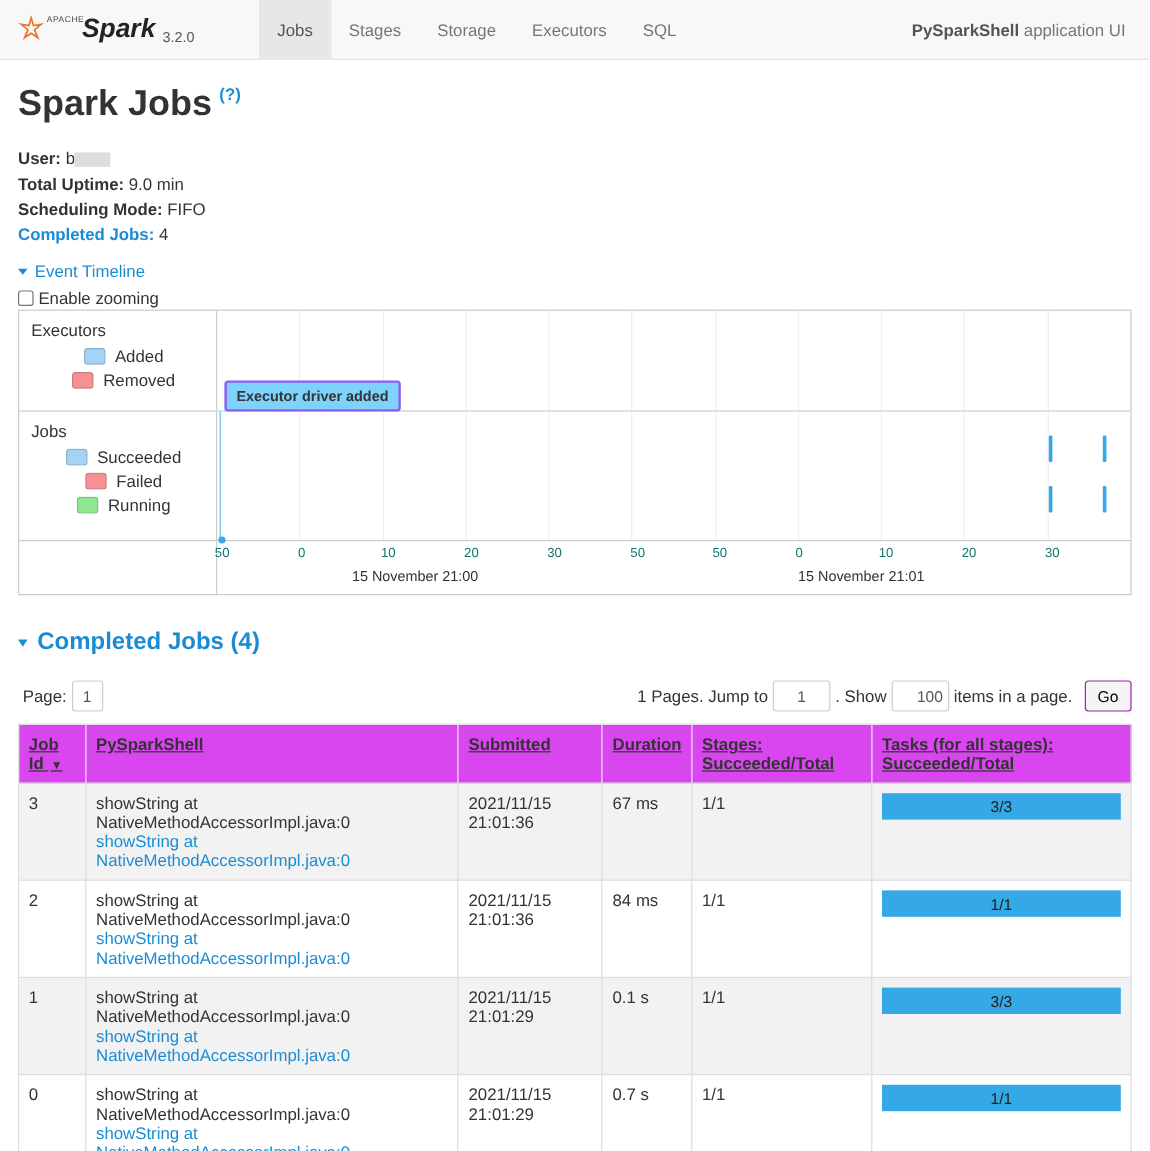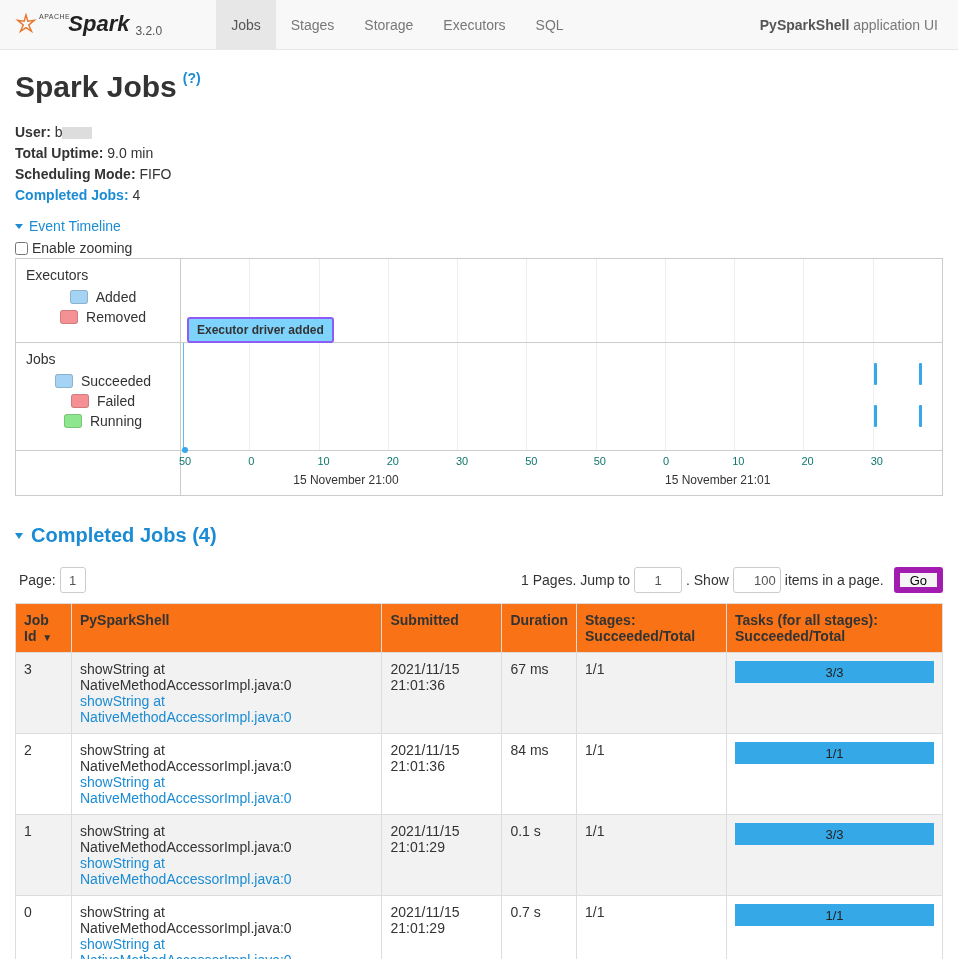--- a/index.html
+++ b/index.html
@@ -54,26 +54,26 @@
 .timeline-marker-dot { position:absolute; bottom:-3px; left:-1px; width:6px;height:6px;border-radius:50%; background:#35a9e8;}
 
 h4.section-title { color:#1b8cd4; font-weight:700; font-size:20px; margin-top: 28px; margin-bottom: 14px; display:flex; align-items:center;}
 h4.section-title .caret { width:0;height:0;border-left:4px solid transparent;border-right:4px solid transparent;border-top:6px solid #1b8cd4;margin-right:8px;}
 
 .pagination-bar { display:flex; align-items:center; margin: 20px 0 10px 0;}
 .pagination-bar .spacer { flex:1; }
 .page-input { width:26px; height:26px; border:1px solid #ccc; border-radius:3px; text-align:center; font-size:13px; background:#fff; color:#555; padding:0 4px;}
 .itemnum { width:48px;text-align:right; }
 .jumpnum { width:48px; }
-.go-btn { border:6px solid #a21caf; background:#f5f5f5; border-radius:3px; height:26px; padding: 0 10px; margin-left:6px; cursor:pointer; font-size:13px;}
+.go-btn { border:1px solid #a21caf; background:#f5f5f5; border-radius:3px; height:26px; padding: 0 10px; margin-left:6px; cursor:pointer; font-size:13px;}
 .pagination-bar span { margin: 0 4px; }
 
 table.jobs { width:100%; border-collapse:collapse; border:1px solid #ddd; }
 table.jobs th, table.jobs td { border:1px solid #ddd; padding:8px 8px; text-align:left; vertical-align:top; font-size:14px;}
-table.jobs th { background:#f97316; font-weight:700;}
+table.jobs th { background:#d946ef; font-weight:700;text-decoration:underline;}
 table.jobs tbody tr:nth-child(odd) { background:#f2f2f2; }
 table.jobs tbody tr:nth-child(even) { background:#fff; }
 .sort-ind { font-size:10px; margin-left:2px;}
 .desc-cell .desc-link { display:block; }
 .progress-bar-wrap { background:#f0f0f0; border-radius:0; height:22px; position:relative; width:100%; }
 .progress-bar-fill { background:#35a9e8; height:100%; width:100%; }
 .progress-bar-text { position:absolute; inset:0; display:flex; align-items:center; justify-content:center; font-size:13px; color:#222;}
 .col-jobid { width:56px; }
 .col-submitted { width:120px; }
 .col-duration { width:68px; }

